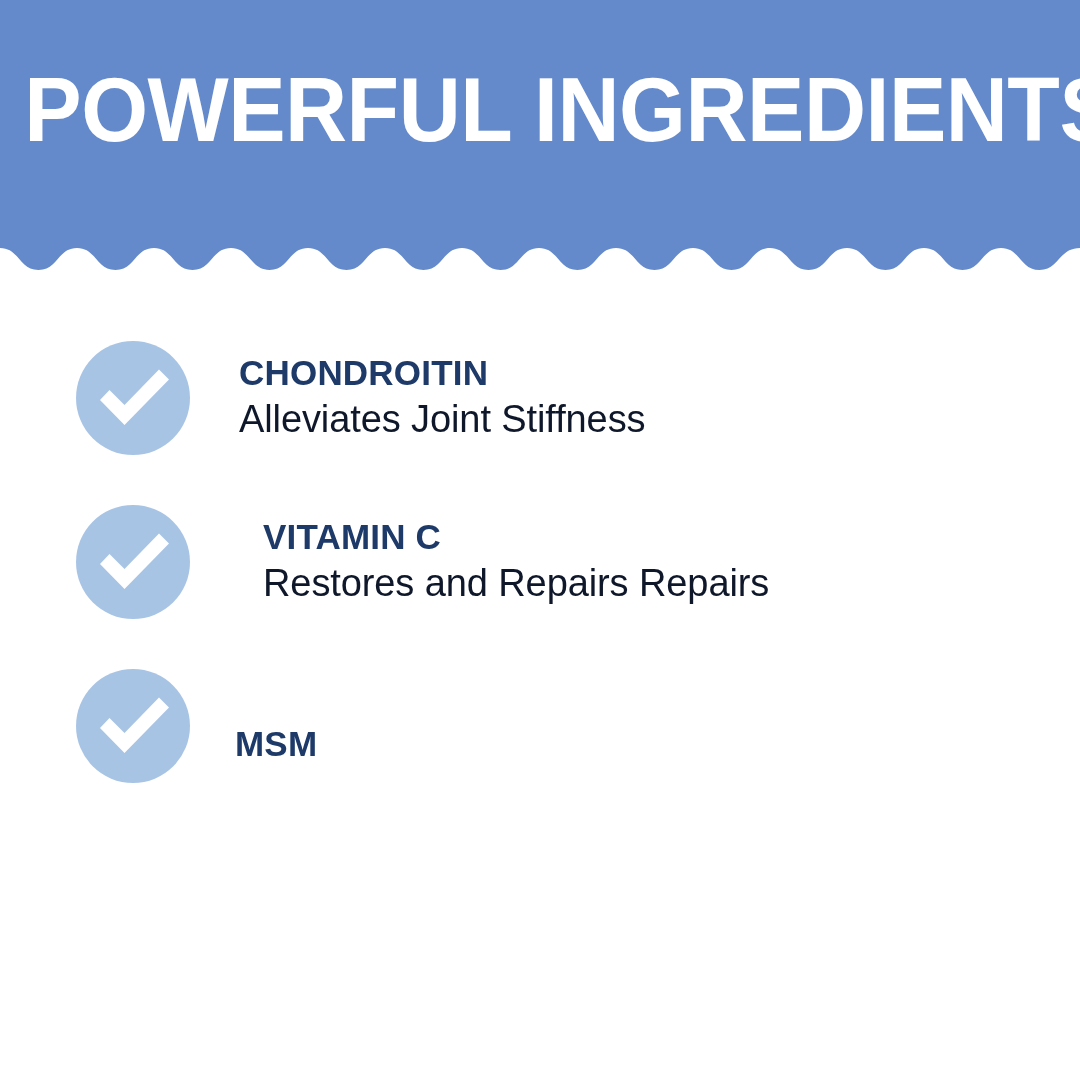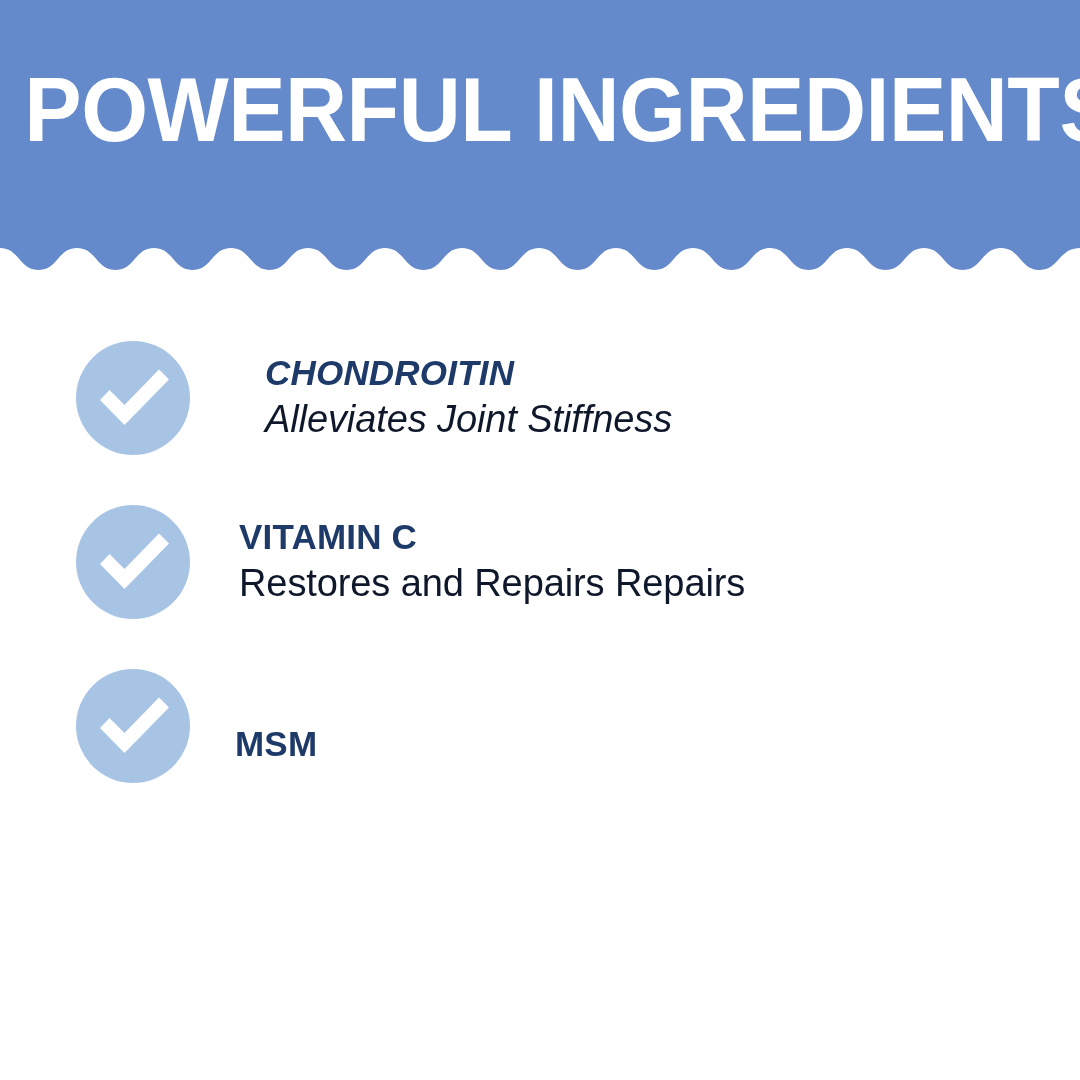--- a/index.html
+++ b/index.html
@@ -107,22 +107,22 @@
     color: #0f172a;
     font-family: "Liberation Sans", sans-serif;
     font-weight: normal;
     font-size: 38px;
     line-height: 48px;
     letter-spacing: -0.1px;
     white-space: nowrap;
   }
 
   
-  .ingredient-item:nth-child(1) .ingredient-text { margin-left: 75px; font-style: italic; }
-  .ingredient-item:nth-child(2) .ingredient-text { margin-left: 49px; }
+  .ingredient-item:nth-child(1) .ingredient-text { margin-left: 49px; }
+  .ingredient-item:nth-child(2) .ingredient-text { margin-left: 73px; }
   .ingredient-item:nth-child(3) .ingredient-text { margin-left: 45px; margin-top: 37px; }
   .ingredient-item:nth-child(4) .ingredient-text { margin-left: 41px; }
 </style>
 </head>
 <body>
 
 <div id="poster">
 
   <div class="header-band"></div>
 

